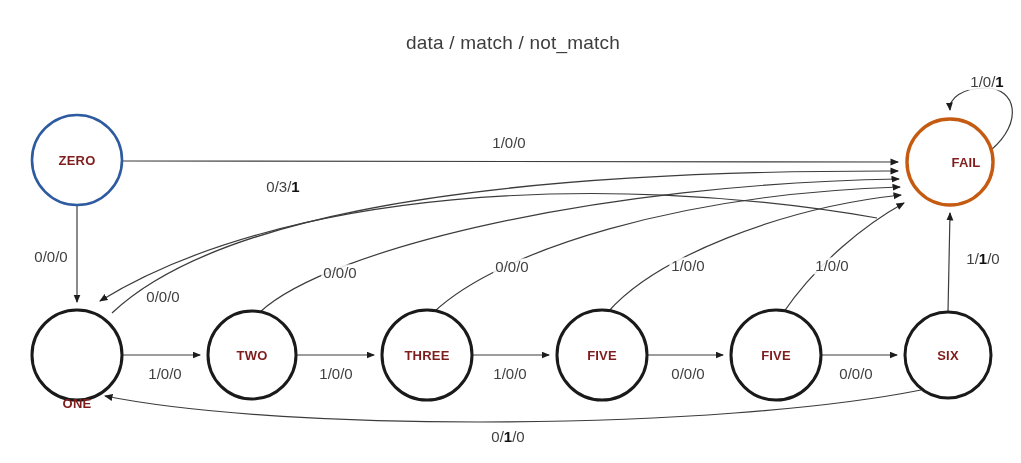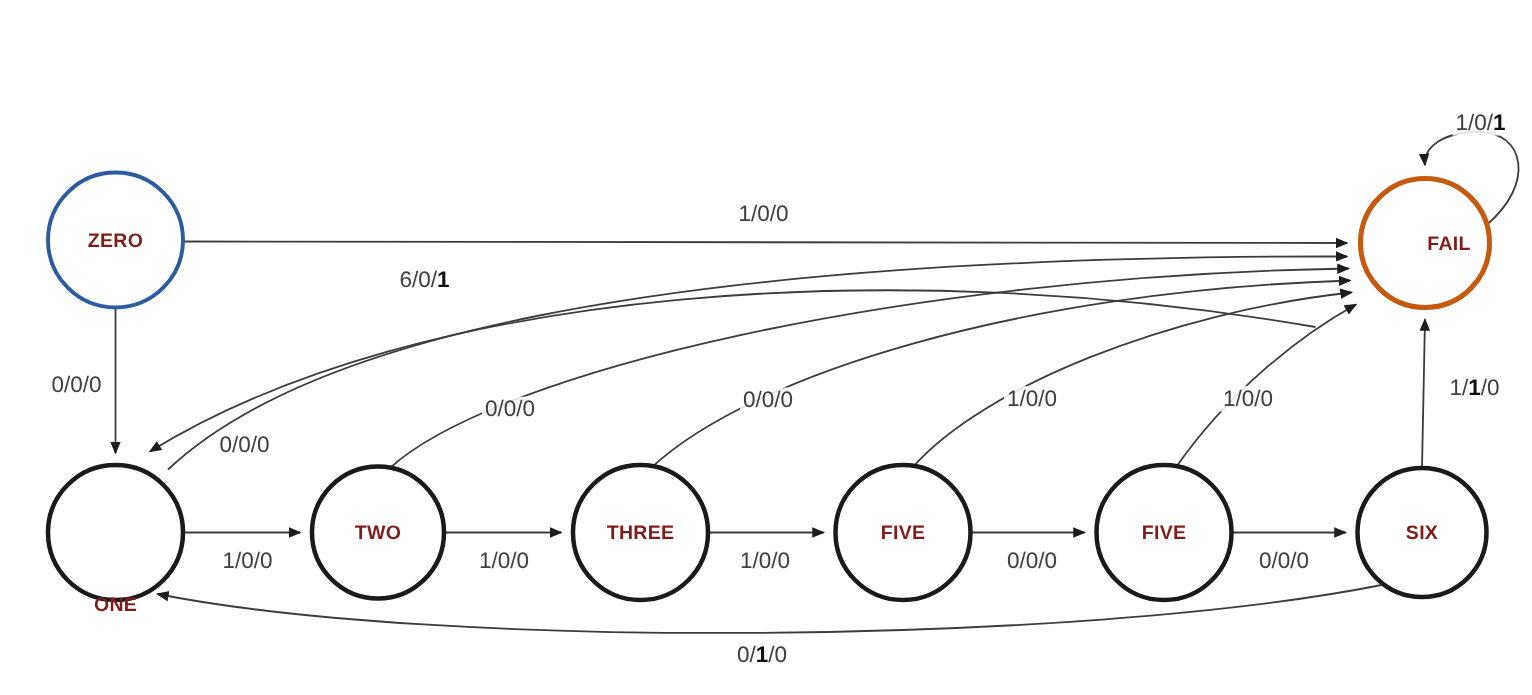--- a/index.html
+++ b/index.html
@@ -87,20 +87,21 @@
       <circle cx="950" cy="162" r="43" stroke="#c55a11" stroke-width="3.4"></circle>
       <circle cx="77" cy="355" r="45" stroke="#1a1a1a" stroke-width="3"></circle>
       <circle cx="252" cy="355" r="44" stroke="#1a1a1a" stroke-width="3"></circle>
       <circle cx="427" cy="355" r="45" stroke="#1a1a1a" stroke-width="3"></circle>
       <circle cx="602" cy="355" r="45" stroke="#1a1a1a" stroke-width="3"></circle>
       <circle cx="776" cy="355" r="45" stroke="#1a1a1a" stroke-width="3"></circle>
       <circle cx="948" cy="355" r="43" stroke="#1a1a1a" stroke-width="3"></circle>
     </g>
   </svg>
 
+  <div class="diagram-title">data / match / not_match</div>
 
   <div class="state-label" style="left:77px;  top:160px;">ZERO</div>
   <div class="state-label" style="left:77px;  top:355px;margin-top:48px;">ONE</div>
   <div class="state-label" style="left:252px; top:355px;">TWO</div>
   <div class="state-label" style="left:427px; top:355px;">THREE</div>
   <div class="state-label" style="left:602px; top:355px;">FIVE</div>
   <div class="state-label" style="left:776px; top:355px;">FIVE</div>
   <div class="state-label" style="left:948px; top:355px;">SIX</div>
   <div class="state-label" style="left:950px; top:162px;padding-left:32px;">FAIL</div>
 
@@ -112,17 +113,17 @@
       <div class="elabel" style="left: 510px; top: 374px;"><span>1/0/0</span></div>
       <div class="elabel" style="left: 688px; top: 374px;"><span>0/0/0</span></div>
       <div class="elabel" style="left: 856px; top: 374px;"><span>0/0/0</span></div>
       <div class="elabel" style="left: 163px; top: 297px;"><span>0/0/0</span></div>
       <div class="elabel" style="left: 340px; top: 273px;"><span>0/0/0</span></div>
       <div class="elabel" style="left: 512px; top: 267px;"><span>0/0/0</span></div>
       <div class="elabel" style="left: 688px; top: 266px;"><span>1/0/0</span></div>
       <div class="elabel" style="left: 832px; top: 266px;"><span>1/0/0</span></div>
       <div class="elabel" style="left: 983px; top: 259px;"><span>1/</span><b>1</b><span>/0</span></div>
       <div class="elabel" style="left: 508px; top: 437px;"><span>0/</span><b>1</b><span>/0</span></div>
-      <div class="elabel" style="left: 283px; top: 187px;"><span>6/0/</span><b>1</b></div>
+      <div class="elabel" style="left: 283px; top: 187px;"><span>0/3/</span><b>1</b></div>
       <div class="elabel" style="left: 987px; top: 82px;"><span>1/0/</span><b>1</b></div>
     </div>
 
 </div>
 
 </body></html>

